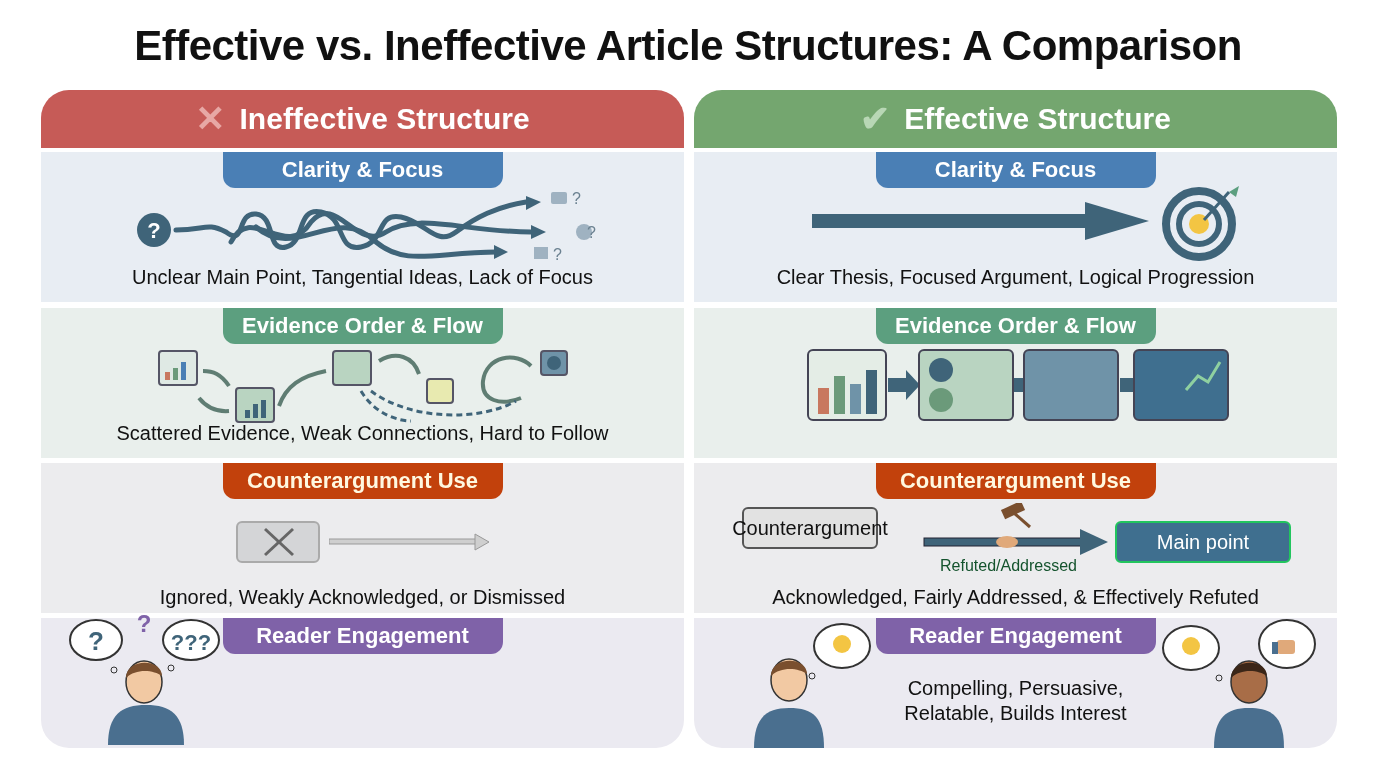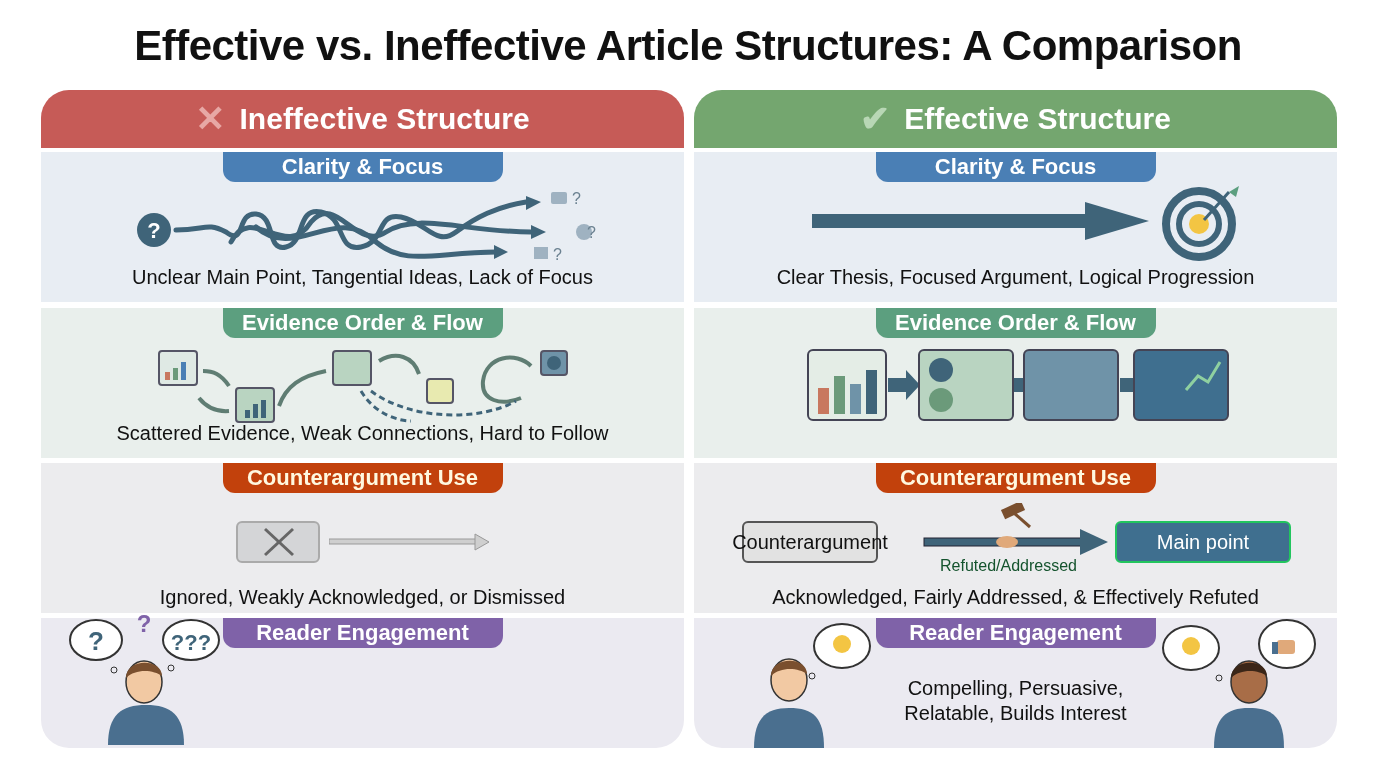--- a/index.html
+++ b/index.html
@@ -15,21 +15,21 @@
   .sec{position:absolute;left:0;width:643px}
   .sec-bg{position:absolute;inset:0}
   .s1{top:62px;height:150px}
   .s1 .sec-bg{background:#e8edf3}
   .s2{top:218px;height:150px}
   .s2 .sec-bg{background:#e9efec}
   .s3{top:373px;height:150px}
   .s3 .sec-bg{background:#ececee}
   .s4{top:528px;height:130px}
   .s4 .sec-bg{background:#ebeaf1}
-  .pill{position:absolute;left:50%;transform:translateX(-50%);top:0;width:280px;height:30px;border-radius:0 0 12px 12px;color:#fff;font-weight:bold;font-size:22px;display:flex;align-items:center;justify-content:center}
+  .pill{position:absolute;left:50%;transform:translateX(-50%);top:0;width:280px;height:36px;border-radius:0 0 12px 12px;color:#fff;font-weight:bold;font-size:22px;display:flex;align-items:center;justify-content:center}
   .p-blue{background:#4a7fb5}
   .p-green{background:#5c9f7f}
   .p-yellow{background:#c2410c;color:#fff8e0}
   .p-purple{background:#7f62a8}
   .caption{position:absolute;left:0;width:100%;text-align:center;font-size:20px;color:#111}
   .s1 .caption{top:114px}
   .s2 .caption{top:114px}
   .s3 .caption{top:123px}
   .s4 .caption{top:58px;line-height:25px}
   .art{position:absolute}
@@ -178,21 +178,21 @@
       <rect x="218" y="2" width="94" height="70" rx="5" fill="#6f93a8" stroke="#445" stroke-width="2"></rect>
       <path d="M314 30 H330 V22 L344 37 L330 52 V44 H314 Z" fill="#3f6479"></path>
       <rect x="328" y="2" width="94" height="70" rx="5" fill="#3f6f8f" stroke="#445" stroke-width="2"></rect>
       <polyline points="380,42 392,28 402,34 414,14" fill="none" stroke="#8fd0a0" stroke-width="3"></polyline>
     </svg>
   </div>
 
   <div class="sec s3">
     <div class="sec-bg"></div>
     <div class="pill p-yellow">Counterargument Use</div>
-    <div class="cbox counter" style="left:48px;top:58px;width:136px">Counterargument</div>
+    <div class="cbox counter" style="left:48px;top:44px;width:136px">Counterargument</div>
     <svg class="art" style="left:228px;top:40px" width="190" height="56" viewBox="0 0 190 56">
       <rect x="2" y="35" width="160" height="8" fill="#3f6479" stroke="#223" stroke-width="1"></rect>
       <path d="M158 26 L186 39 L158 52 Z" fill="#3f6479"></path>
       <rect x="80" y="2" width="22" height="10" fill="#7a4f2e" transform="rotate(-25 91 7)"></rect>
       <line x1="92" y1="10" x2="108" y2="24" stroke="#7a4f2e" stroke-width="3"></line>
       <ellipse cx="85" cy="39" rx="11" ry="6" fill="#e0a97a"></ellipse>
     </svg>
     <div class="small-label" style="left:246px;top:94px">Refuted/Addressed</div>
     <div class="cbox main" style="left:421px;top:58px;width:176px">Main point</div>
     <div class="caption">Acknowledged, Fairly Addressed, &amp; Effectively Refuted</div>

